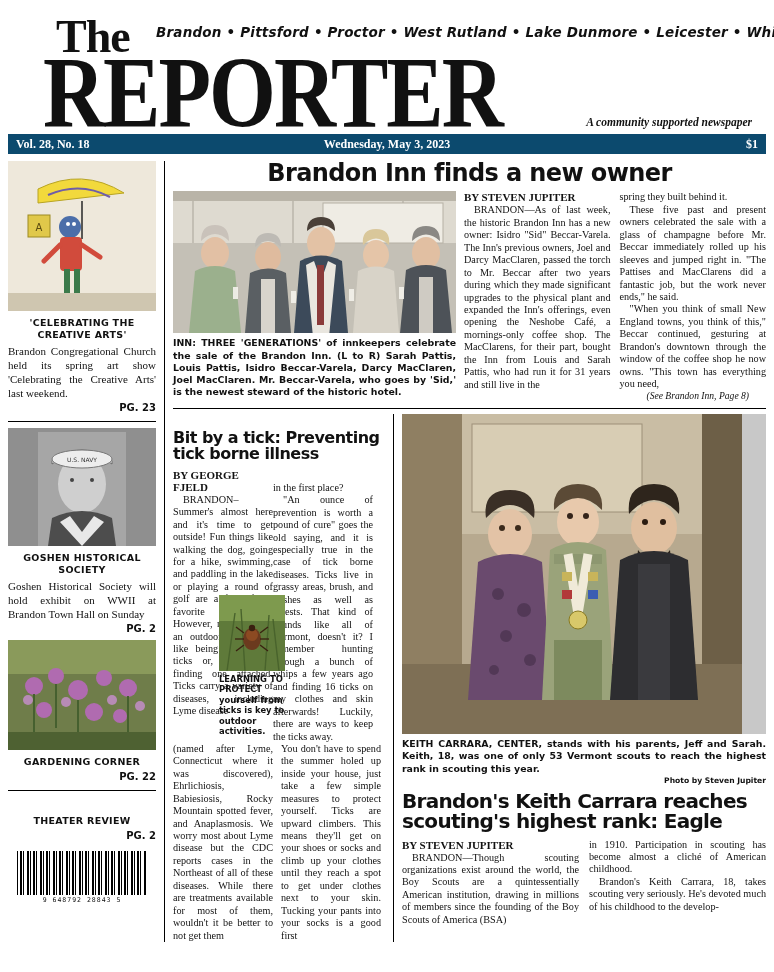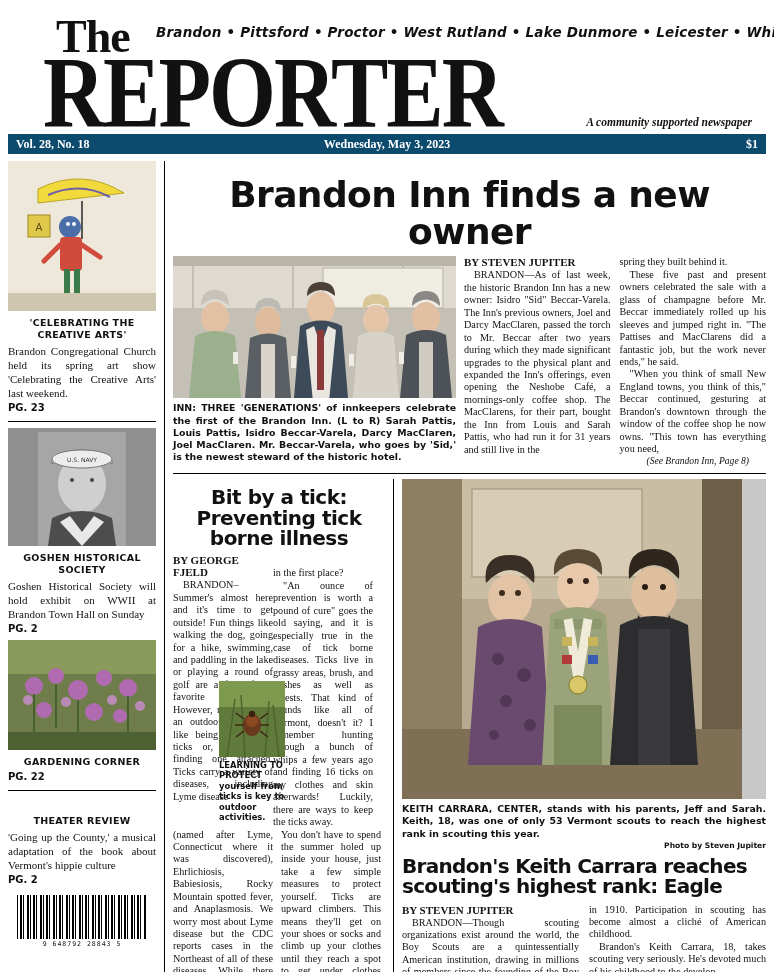--- a/index.html
+++ b/index.html
@@ -65,32 +65,32 @@
     font-family:"DejaVu Sans", sans-serif;
     font-weight:bold; font-size:9.5px; text-align:center;
     letter-spacing:0.3px; margin:6px 0 3px; line-height:1.25;
   }
   .rail-text {
     font-size:11px; line-height:1.28; text-align:justify;
     text-justify:inter-word; hyphens:auto;
   }
   .rail-pg {
     font-family:"DejaVu Sans", sans-serif;
-    font-weight:bold; font-size:10px; text-align:left; margin-top:2px;
+    font-weight:bold; font-size:10px; text-align:right; margin-top:2px;
   }
   .rail-sep { border-top:1px solid #000; margin:8px 0 0; }
 
   
   .hl {
     font-family:"DejaVu Sans", sans-serif;
     font-weight:bold; line-height:1.02;
     letter-spacing:-0.6px;
   }
-  .hl-main { font-size:36px; text-align:center; margin:16px 0 6px; }
-  .hl-tick { font-size:20px; margin:8px 0 6px; letter-spacing:-0.5px;text-align:center; }
+  .hl-main { font-size:24px; text-align:center; margin:0 0 6px; }
+  .hl-tick { font-size:16px; margin:16px 0 6px; letter-spacing:-0.5px; }
   .hl-eagle { font-size:20px; margin:6px 0 7px; letter-spacing:-0.7px; }
 
   .byline {
     font-family:"Liberation Serif", serif;
     font-weight:bold; font-size:11px; margin-bottom:1px;
   }
   .body-col {
     font-size:10.2px; line-height:1.22;
     text-align:justify; hyphens:auto;
   }
@@ -236,21 +236,20 @@
           </svg>
         </div>
         <div class="rail-head">GARDENING CORNER</div>
         <div class="rail-pg">PG. 22</div>
       </div>
 
       <div class="rail-sep"></div>
 
       <div style="margin-top:24px">
         <div class="rail-head" style="margin-top:0">THEATER REVIEW</div>
-        <div class="rail-text">'Going up the County,' a musical adaptation of the book about Vermont's hippie culture</div>
         <div class="rail-pg">PG. 2</div>
       </div>
 
       <div class="barcode-wrap">
         <div class="barcode"></div>
         <div class="barcode-num">9 648792 28843 5</div>
       </div>
     </div>
 
     <div class="main vrule" style="padding-left:8px">
@@ -304,21 +303,21 @@
                 </g>
 
                 <g fill="#f4f2ec" opacity=".9">
                   <rect x="60" y="96" width="5" height="12"></rect>
                     <rect x="118" y="100" width="5" height="12"></rect>
                   <rect x="176" y="98" width="5" height="12"></rect>
                     <rect x="226" y="96" width="5" height="12"></rect>
                 </g>
               </svg>
             </div>
-            <div class="cap">INN: THREE 'GENERATIONS' of innkeepers celebrate the first of the Brandon Inn.  (L to R) Sarah Pattis, Louis Pattis, Isidro Beccar-Varela, Darcy MacClaren, Joel MacClaren.  Mr. Beccar-Varela, who goes by 'Sid,' is the newest steward of the historic hotel.</div>
+            <div class="cap">INN: THREE 'GENERATIONS' of innkeepers celebrate the sale of the Brandon Inn.  (L to R) Sarah Pattis, Louis Pattis, Isidro Beccar-Varela, Darcy MacClaren, Joel MacClaren.  Mr. Beccar-Varela, who goes by 'Sid,' is the newest steward of the historic hotel.</div>
           </div>
 
           <div style="flex:1; display:flex; gap:9px;">
             <div style="flex:1;">
               <div class="byline">BY STEVEN JUPITER</div>
               <div class="body-col">
                   <p>BRANDON—As of last week, the historic Brandon Inn has a new owner: Isidro "Sid" Beccar-Varela. The Inn's previous owners, Joel and Darcy MacClaren, passed the torch to Mr. Beccar after two years during which they made significant upgrades to the physical plant and expanded the Inn's offerings, even opening the Neshobe Café, a mornings-only coffee shop. The MacClarens, for their part, bought the Inn from Louis and Sarah Pattis, who had run it for 31 years and still live in the</p>
                 </div>
             </div>
             <div style="flex:1;">

